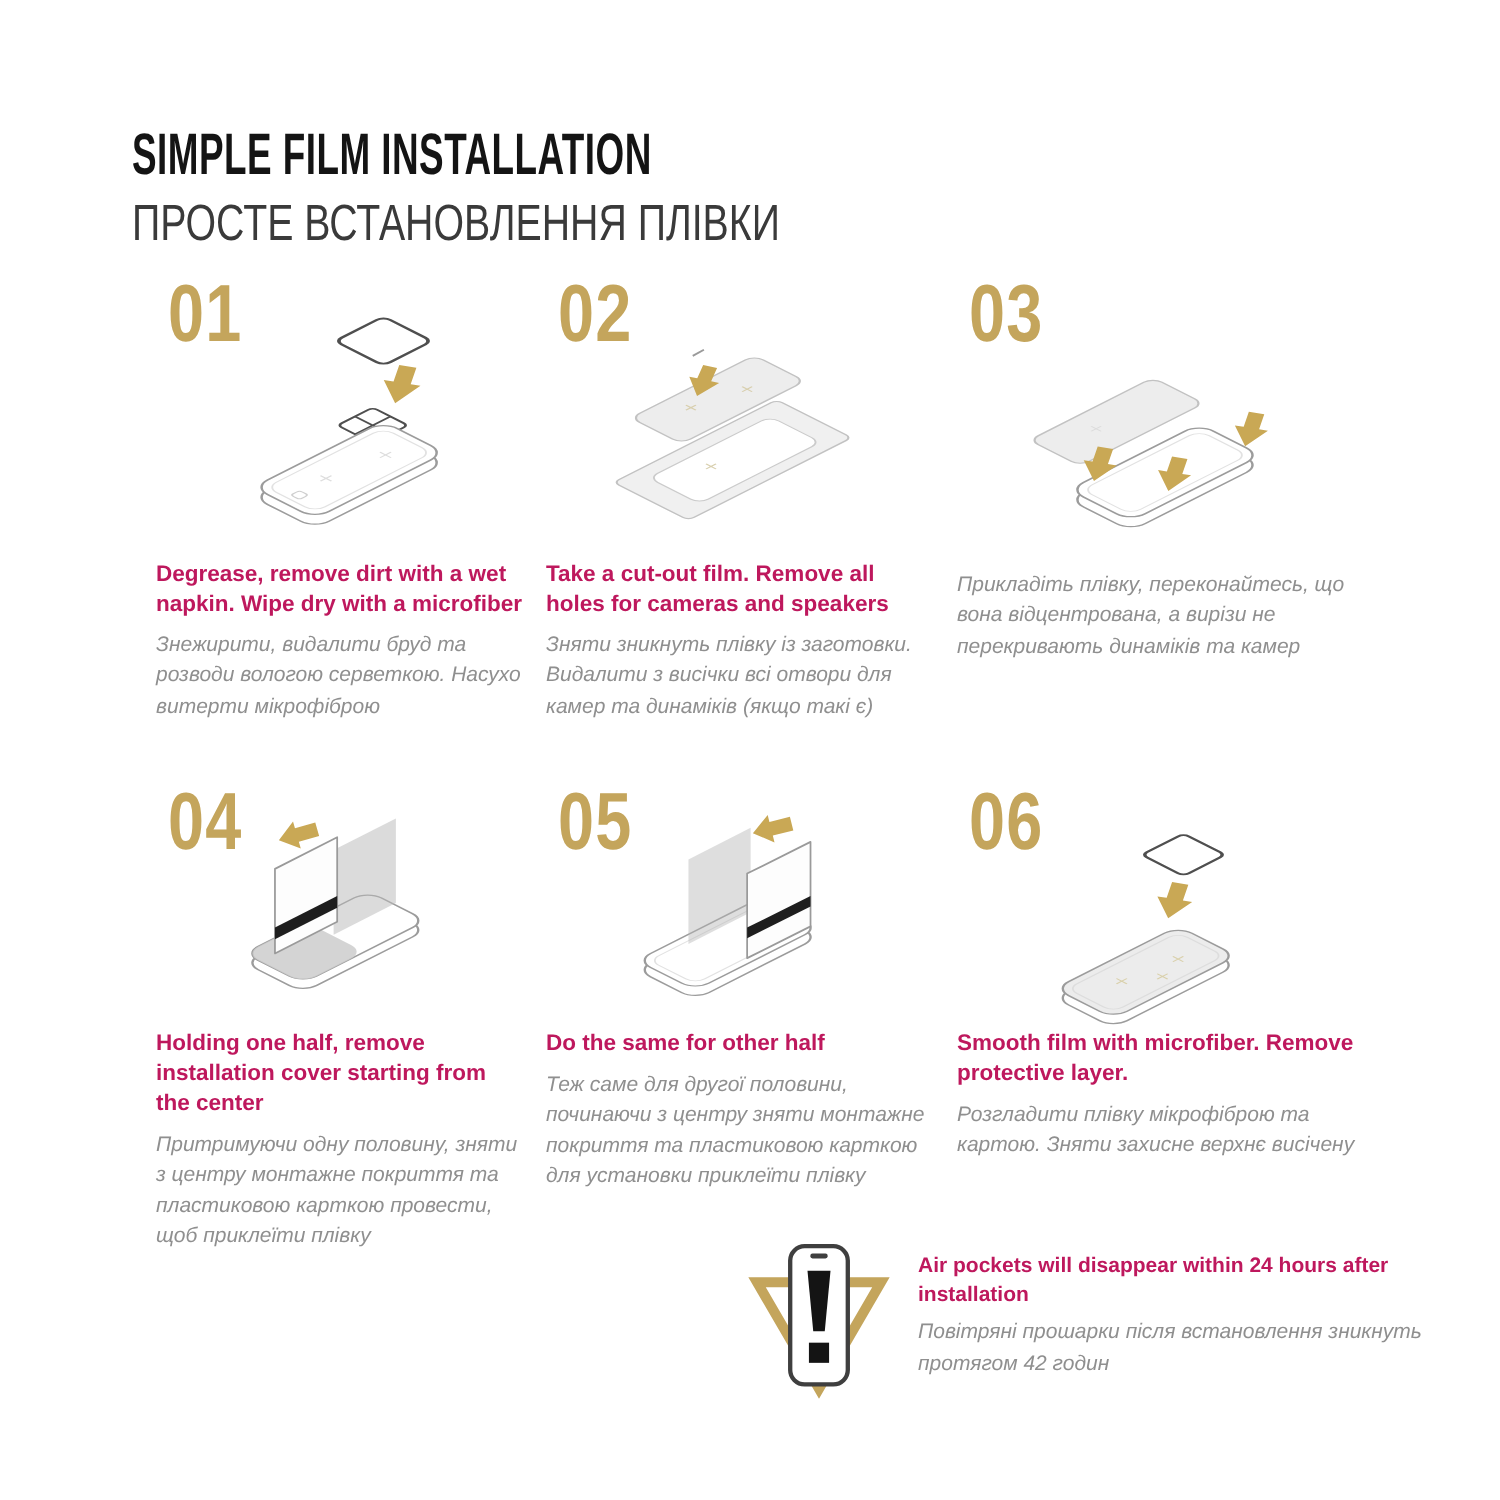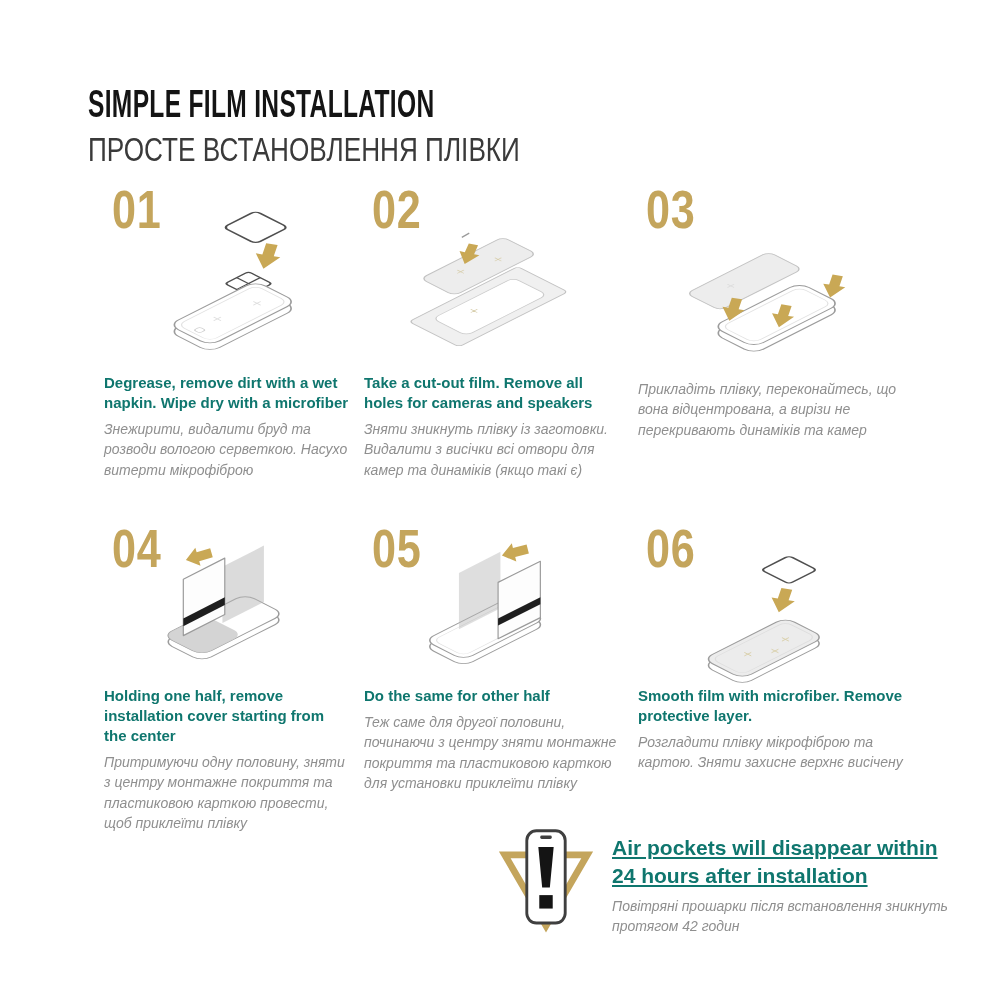--- a/index.html
+++ b/index.html
@@ -25,28 +25,28 @@
   .num{
     position:absolute;top:-4px;left:8px;font-size:54px;font-weight:700;line-height:1;
     color:#c4a55c;transform:scaleX(.8);transform-origin:left top;letter-spacing:1px;
   }
   .fig{position:absolute;top:10px;left:40px;width:190px;}
   .row2 .fig{top:12px;left:48px;width:180px;}
   .fig svg{display:block;width:100%;height:auto;}
   .row1 .texts{padding-top:187px;}
   .row2 .texts{padding-top:161px;}
   .texts{padding-right:6px;}
-  .en{font-size:15px;font-weight:700;color:#0f766e;line-height:1.33;margin:0;}
+  .en{font-size:15px;font-weight:700;color:#be185d;line-height:1.33;margin:0;}
   .ua{font-size:14px;font-style:italic;font-weight:400;color:#8f8f8f;line-height:1.46;margin:6px 0 0 0;}
   
   .warning{position:absolute;top:826px;left:498px;display:flex;gap:18px;align-items:flex-start;}
   .warning-icon{width:96px;flex:0 0 auto;margin-top:0;}
   .warning-icon svg{display:block;width:100%;height:auto;}
   .warning .texts{width:336px;padding-top:8px;}
-  .warning .en{font-size:21px;text-decoration:underline;}
+  .warning .en{font-size:14px;}
 </style>
 </head>
 <body>
 
 <div class="page">
 
   <div class="header">
     <h1 class="title-en">SIMPLE FILM INSTALLATION</h1>
     <h2 class="title-ua">ПРОСТЕ ВСТАНОВЛЕННЯ ПЛІВКИ</h2>
   </div>

